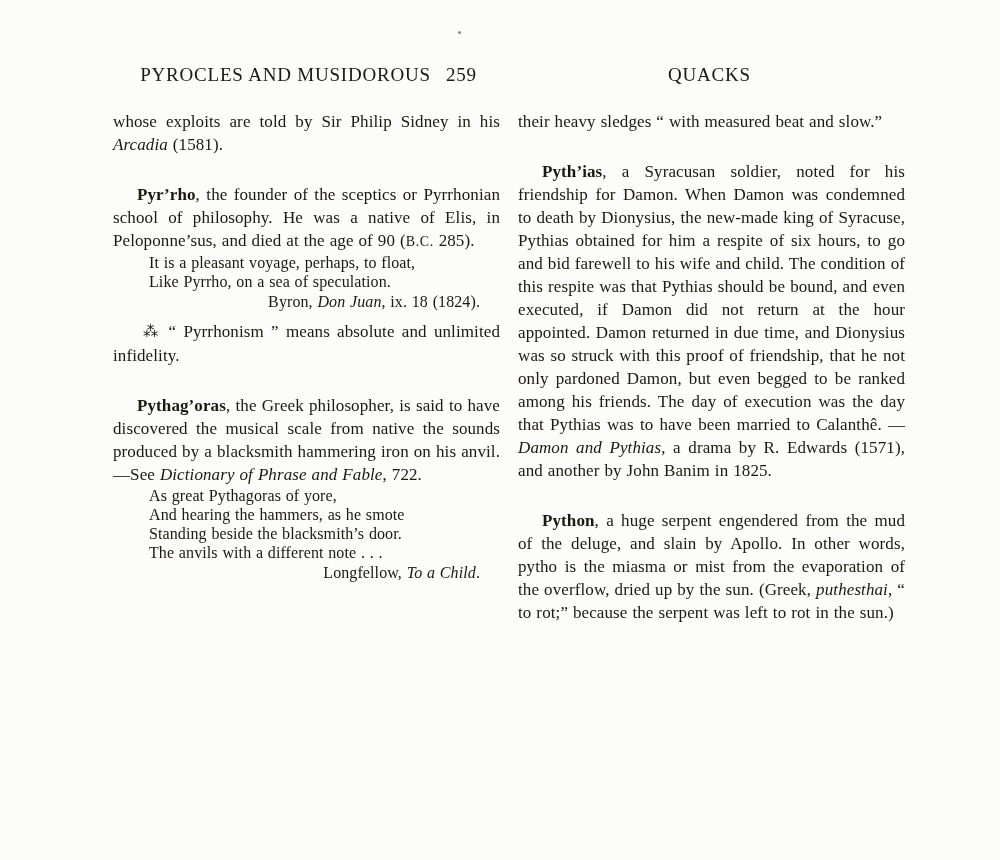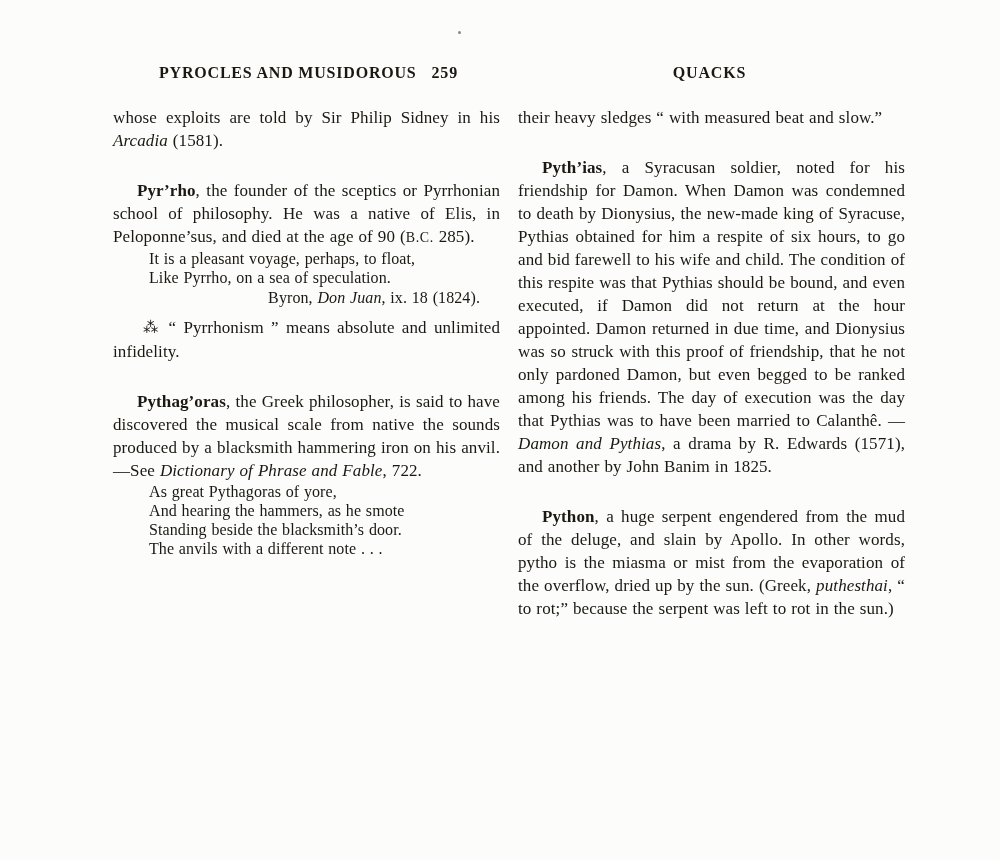--- a/index.html
+++ b/index.html
@@ -14,21 +14,21 @@
     width:1000px;height:860px;
     background:var(--paper);
     color:var(--ink);
     font-family:"Liberation Serif","DejaVu Serif",serif;
     overflow:hidden;
     padding:64px 95px 0 113px;
   }
   .speck{position:absolute;left:458px;top:31px;width:3px;height:3px;border-radius:50%;background:#8a8a84;}
   .running-head{
     display:flex;gap:10px;
-    font-weight:bold;font-size:16px;letter-spacing:0.8px;
+    font-weight:normal;font-size:19px;letter-spacing:0.8px;
     margin-bottom:24px;
   }
   .head-left,.head-right{flex:1;text-align:center;white-space:nowrap;}
   .head-left .folio{margin-left:15px;}
   .columns{display:flex;gap:18px;justify-content:flex-end;}
   .col{
     flex:1;min-width:0;
     font-size:17px;line-height:23px;
     text-align:justify;
     word-spacing:0.6px;
@@ -76,20 +76,21 @@
           <div class="verse-line"><span>Like Pyrrho, on a sea of speculation.</span></div>
           <div class="verse-attr"><span>Byron, </span><span class="italic">Don Juan</span><span>, ix. 18 (1824).</span></div>
         </div>
         <p class="para note"><span class="asterism">⁂ </span><span>“ Pyrrhonism ” means absolute and unlimited infidelity.</span></p>
         <p class="para indent space-before"><span class="bold">Pythag’oras</span><span>, the Greek philosopher, is said to have discovered the musical scale from native the sounds produced by a blacksmith hammering iron on his anvil.—See </span><span class="italic">Dictionary of Phrase and Fable</span><span>, 722.</span></p>
         <div class="verse">
           <div class="verse-line"><span>As great Pythagoras of yore,</span></div>
           <div class="verse-line"><span>And hearing the hammers, as he smote</span></div>
           <div class="verse-line"><span>Standing beside the blacksmith’s door.</span></div>
           <div class="verse-line"><span>The anvils with a different note . . .</span></div>
+          <div class="verse-attr"><span>Longfellow, </span><span class="italic">To a Child</span><span>.</span></div>
         </div>
       </div>
     <div class="col">
         <p class="para"><span>their heavy sledges “ with measured beat and slow.”</span></p>
         <p class="para indent space-before"><span class="bold">Pyth’ias</span><span>, a Syracusan soldier, noted for his friendship for Damon. When Damon was condemned to death by Dionysius, the new-made king of Syracuse, Pythias obtained for him a respite of six hours, to go and bid farewell to his wife and child. The condition of this respite was that Pythias should be bound, and even executed, if Damon did not return at the hour appointed. Damon returned in due time, and Dionysius was so struck with this proof of friendship, that he not only pardoned Damon, but even begged to be ranked among his friends. The day of execution was the day that Pythias was to have been married to Calanthê. —</span><span class="italic">Damon and Pythias</span><span>, a drama by R. Edwards (1571), and another by John Banim in 1825.</span></p>
         <p class="para indent space-before"><span class="bold">Python</span><span>, a huge serpent engendered from the mud of the deluge, and slain by Apollo. In other words, pytho is the miasma or mist from the evaporation of the overflow, dried up by the sun. (Greek, </span><span class="italic">puthesthai</span><span>, “ to rot;” because the serpent was left to rot in the sun.)</span></p>
       </div>
   </div>
 
 </div>

